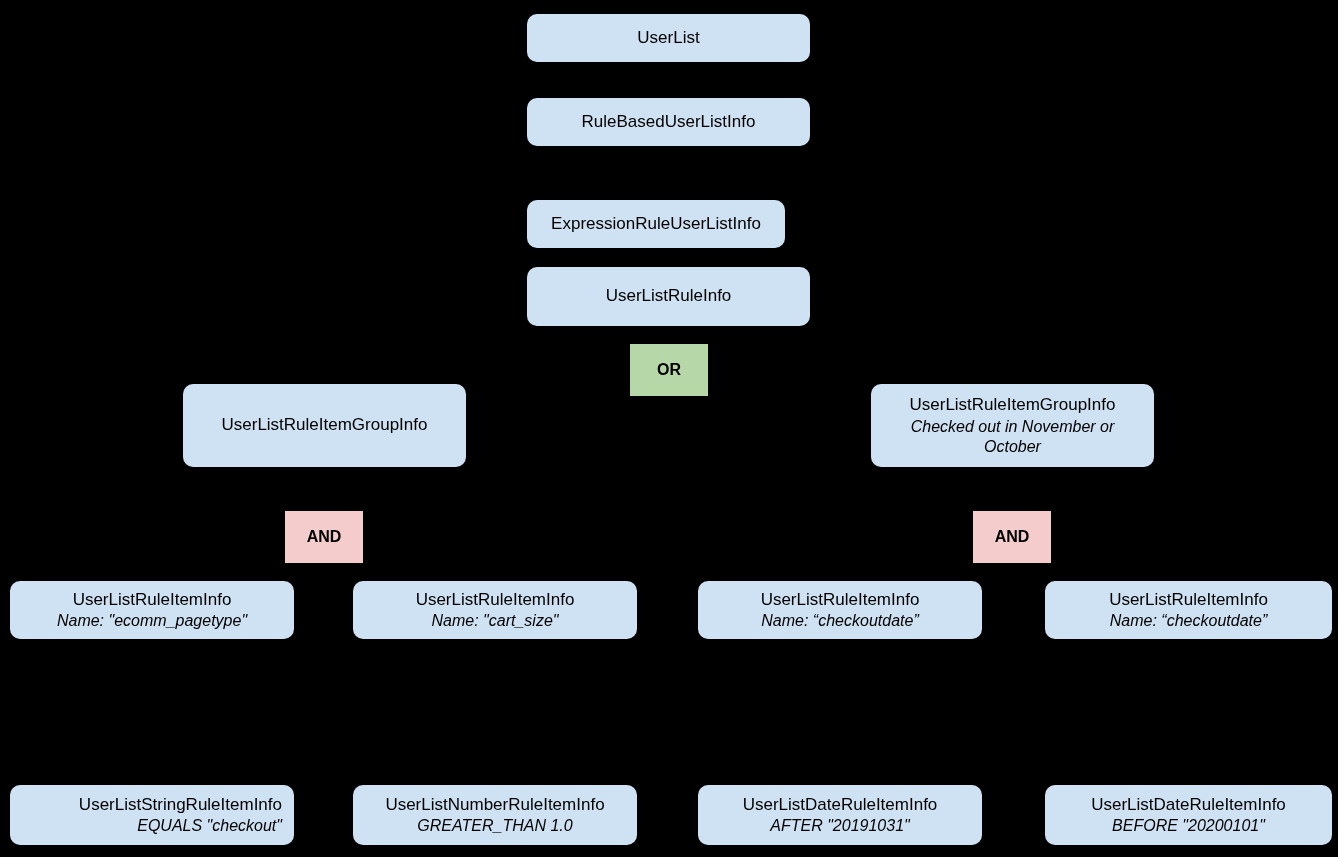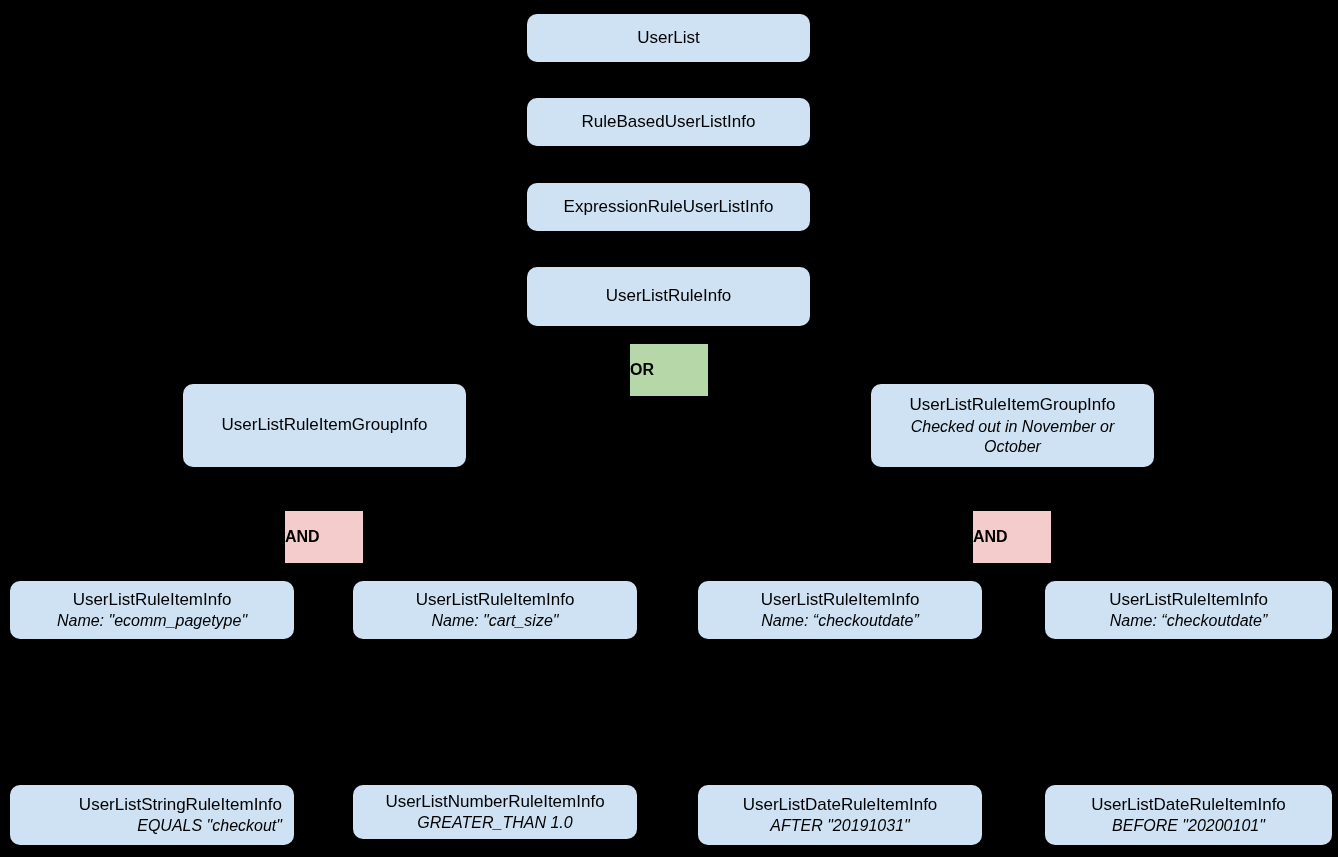--- a/index.html
+++ b/index.html
@@ -35,20 +35,21 @@
   }
   .node .desc {
     font-style: italic;
     font-size: 16px;
     line-height: 1.25;
   }
   .op {
     position: absolute;
     display: flex;
     align-items: center;
+    justify-content: center;
     font-weight: bold;
     font-size: 16px;
   }
   .op-or  { background: var(--or,  #b6d7a8); }
   .op-and { background: var(--and, #f4cccc); }
   .arrowhead {
     position: absolute;
     width: 32px;
     height: 14px;
   }
@@ -60,21 +61,21 @@
 <div id="canvas" style="--bg: #000000; --node: #cfe2f3; --or: #b6d7a8; --and: #f4cccc; --text: #000000;">
 
   <div class="node" style="left:527px; top:14px; width:283px; height:48px;">
     <div class="title">UserList</div>
   </div>
 
   <div class="node" style="left:527px; top:98px; width:283px; height:48px;">
     <div class="title">RuleBasedUserListInfo</div>
   </div>
 
-  <div class="node" style="left:527px; top:183px; width:283px; height:48px;justify-content:center;">
+  <div class="node" style="left:527px; top:200px; width:258px; height:48px;justify-content:center;">
     <div class="title">ExpressionRuleUserListInfo</div>
   </div>
 
   <div class="node" style="left:527px; top:267px; width:283px; height:59px;">
     <div class="title">UserListRuleInfo</div>
   </div>
 
   <div class="op op-or" style="left:630px; top:344px; width:78px; height:52px;">
     <span>OR</span>
   </div>
@@ -125,21 +126,21 @@
   <div class="node" style="left:1045px; top:581px; width:287px; height:58px;">
     <div class="title">UserListRuleItemInfo</div>
     <div class="desc">Name: “checkoutdate”</div>
   </div>
 
   <div class="node" style="left:10px; top:785px; width:284px; height:60px;align-items:flex-end;">
     <div class="title">UserListStringRuleItemInfo</div>
     <div class="desc">EQUALS "checkout"</div>
   </div>
 
-  <div class="node" style="left:353px; top:785px; width:284px; height:54px;">
+  <div class="node" style="left:353px; top:785px; width:284px; height:60px;">
     <div class="title">UserListNumberRuleItemInfo</div>
     <div class="desc">GREATER_THAN 1.0</div>
   </div>
 
   <div class="node" style="left:698px; top:785px; width:284px; height:60px;">
     <div class="title">UserListDateRuleItemInfo</div>
     <div class="desc">AFTER "20191031"</div>
   </div>
 
   <div class="node" style="left:1045px; top:785px; width:287px; height:60px;">

